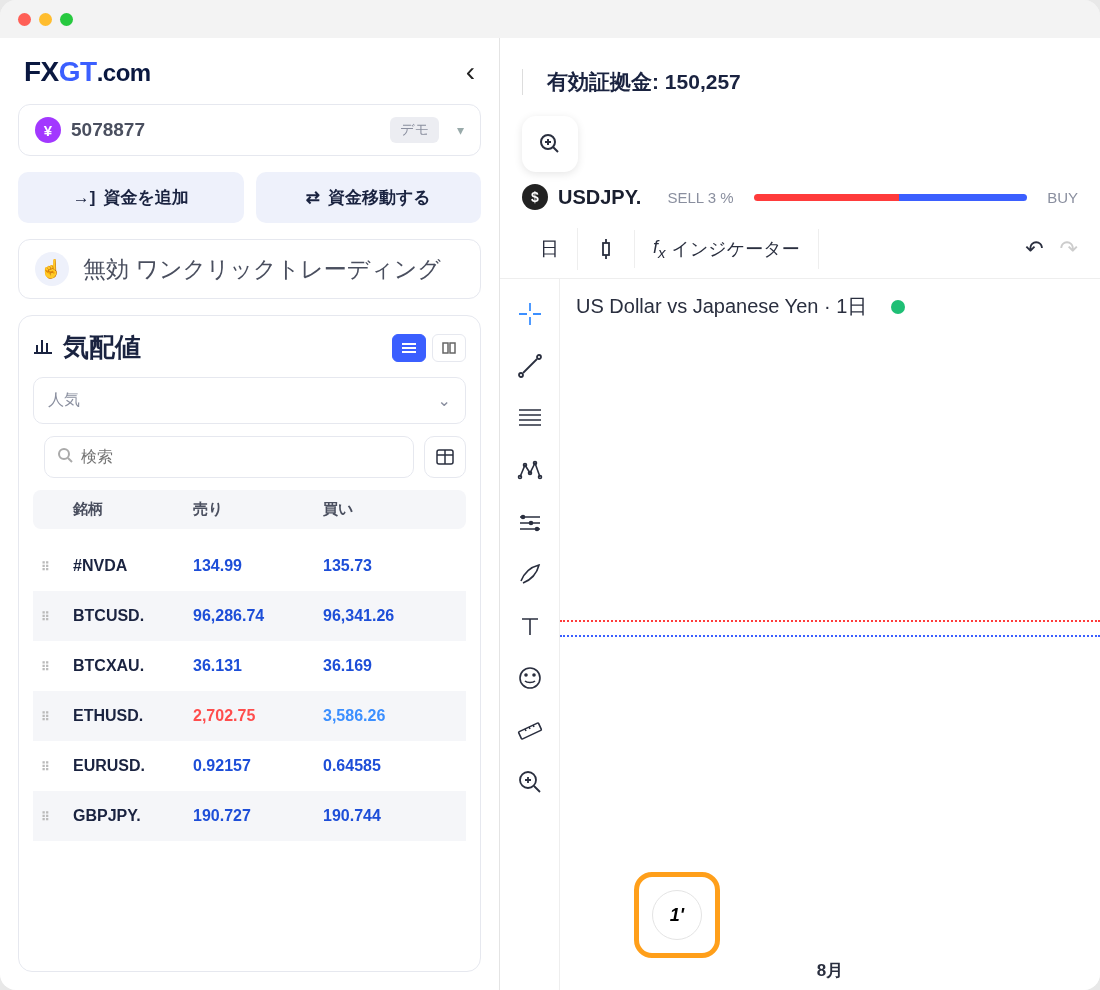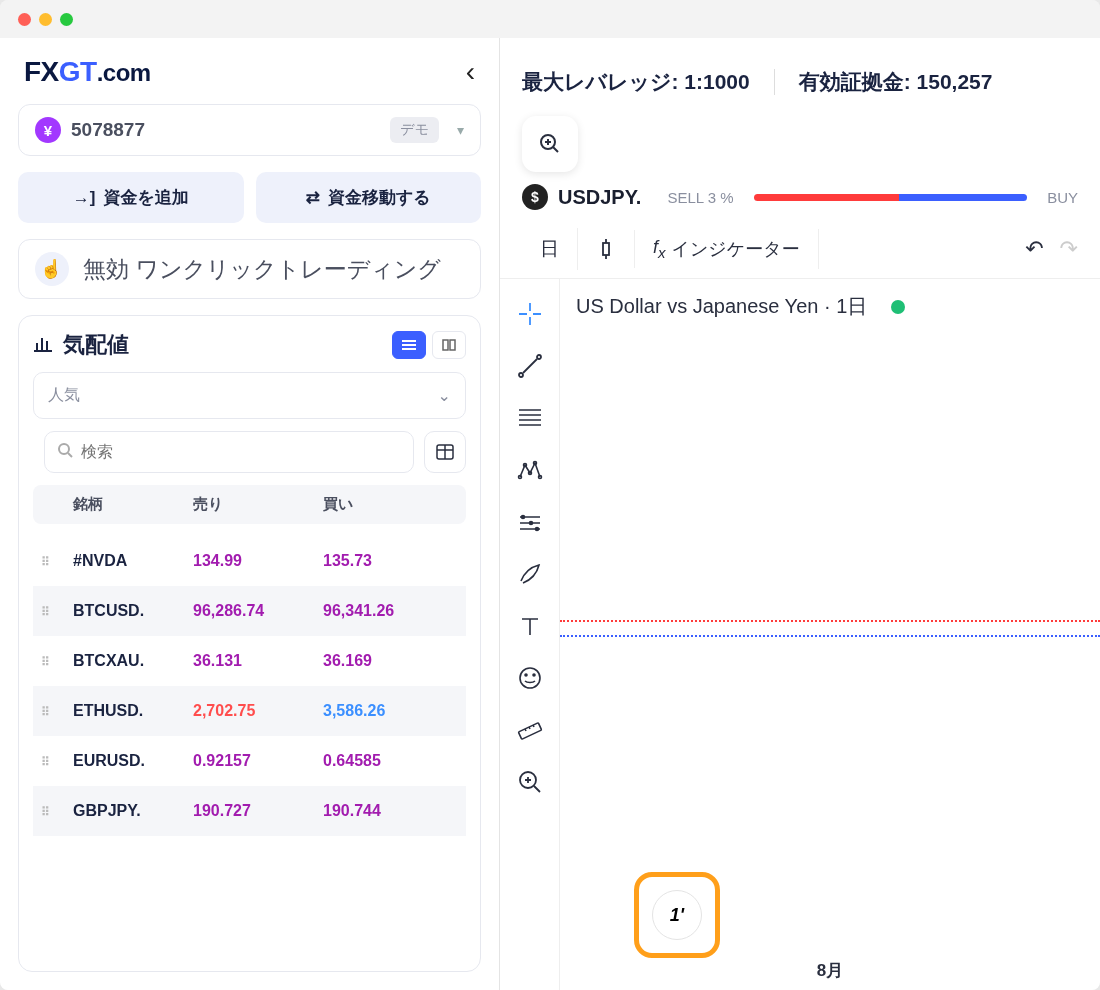--- a/index.html
+++ b/index.html
@@ -1,18 +1,18 @@
 <!DOCTYPE html>
 <html><head>
 <meta charset="utf-8">
 <style>
 * { margin: 0; padding: 0; box-sizing: border-box; font-family: -apple-system, BlinkMacSystemFont, "Segoe UI", Arial, sans-serif; }
 body { background: #e8e8e8; width: 1100px; height: 990px; overflow: hidden; }
 
-.window { width: 1100px; height: 990px; background: #f0f0f0; border-radius: 8px; overflow: hidden; }
+.window { width: 1100px; height: 990px; background: #f0f0f0; border-radius: 16px; overflow: hidden; }
 .titlebar { height: 38px; display: flex; align-items: center; padding-left: 18px; gap: 8px; background: #f3f3f3; }
 .dot { width: 13px; height: 13px; border-radius: 50%; }
 .dot.red { background: #ff5f56; }
 .dot.yellow { background: #ffbd2e; }
 .dot.green { background: #27c93f; }
 
 .app { display: flex; height: calc(100% - 38px); }
 
 
 .left { width: 500px; background: #fff; border-right: 1px solid #e4e4e4; padding: 18px; display: flex; flex-direction: column; gap: 16px; }
@@ -33,21 +33,21 @@
 
 .oneclick { display: flex; align-items: center; gap: 14px; border: 1.5px solid #e6e8ef; border-radius: 12px; padding: 12px 16px; }
 .hand-icon { width: 34px; height: 34px; border-radius: 50%; background: #eef1fb; display: flex; align-items: center; justify-content: center; color: #5a7fff; font-size: 18px; }
 .oneclick-text { font-size: 23px; color: #4a4f5f; font-weight: 500; }
 
 
 .watchlist { border: 1.5px solid #e6e8ef; border-radius: 14px; padding: 14px; display: flex; flex-direction: column; gap: 12px; flex: 1; overflow: hidden; }
 .watch-head { display: flex; justify-content: space-between; align-items: center; }
 .watch-title-wrap { display: flex; align-items: center; gap: 10px; }
 .chart-icon { font-size: 18px; }
-.watch-title { font-size: 22px; font-weight: 800; color: #1a2340; }
+.watch-title { font-size: 26px; font-weight: 800; color: #1a2340; }
 .view-toggles { display: flex; gap: 6px; }
 .view-btn { width: 34px; height: 28px; border: 1.5px solid #e6e8ef; border-radius: 6px; display: flex; align-items: center; justify-content: center; font-size: 14px; cursor: pointer; background: #fff; color: #666; }
 .view-btn.active { background: #3b5fff; color: #fff; border-color: #3b5fff; }
 
 .filter-dd { border: 1.5px solid #e6e8ef; border-radius: 10px; padding: 12px 14px; display: flex; justify-content: space-between; align-items: center; font-size: 16px; color: #8a8f9f; cursor: pointer; }
 
 .search-row { display: flex; gap: 10px; padding-left: 11px; }
 .search-box { flex: 1; display: flex; align-items: center; gap: 8px; border: 1.5px solid #e6e8ef; border-radius: 10px; padding: 10px 12px; }
 .search-box input { border: none; outline: none; font-size: 16px; color: #8a8f9f; flex: 1; background: transparent; }
 .grid-btn { width: 42px; height: 42px; border: 1.5px solid #e6e8ef; border-radius: 10px; background: #fff; display: flex; align-items: center; justify-content: center; cursor: pointer; font-size: 16px; }
@@ -55,21 +55,21 @@
 .table-head { display: flex; padding: 10px 8px; background: #f5f6f9; border-radius: 8px; font-size: 15px; font-weight: 700; color: #4a4f5f; }
 .col-drag { width: 32px; }
 .col-sym { width: 120px; }
 .col-sell { width: 130px; }
 .col-buy { flex: 1; }
 
 .table-body { flex: 1; overflow-y: auto; }
 .trow { display: flex; align-items: center; padding: 16px 8px; font-size: 16px; font-weight: 600; }
 .trow:nth-child(even) { background: #f5f6f9; }
 .trow .col-sym { color: #1a2340; font-weight: 700; }
-.trow .col-sell, .trow .col-buy { color: #a21caf; }
+.trow .col-sell, .trow .col-buy { color: #1d4ed8; }
 .trow .red { color: #ff4d4d; }
 .trow .blue { color: #3b8fff; }
 .drag-dots { color: #bbb; font-size: 12px; letter-spacing: -2px; }
 
 
 .right { flex: 1; background: #fff; display: flex; flex-direction: column; padding: 18px 0 0 0; position: relative; overflow: hidden; }
 .top-info { display: flex; align-items: center; gap: 24px; padding: 12px 22px 18px; font-size: 21px; font-weight: 800; color: #1a2340; }
 .divider { width: 1px; height: 26px; background: #ddd; }
 
 .zoom-pill { position: absolute; left: 22px; top: 78px; width: 56px; height: 56px; border-radius: 14px; background: #fff; box-shadow: 0 2px 8px rgba(0,0,0,0.1); display: flex; align-items: center; justify-content: center; font-size: 22px; cursor: pointer; }
@@ -248,21 +248,20 @@
               <div class="col-buy ">190.744</div>
             </div>
           </div>
 
       </div>
     </div>
 
     <div class="right">
 
       <div class="top-info">
-        <span><span>最大レバレッジ:</span> <span>1:1000</span></span>
         <div class="divider"></div>
         <span><span>有効証拠金:</span> <span>150,257</span></span>
       </div>
 
       <div class="zoom-pill">
         <svg width="24" height="24" viewBox="0 0 24 24" fill="none" stroke="#2a2f3f" stroke-width="2">
             <circle cx="10" cy="10" r="7"></circle>
             <path d="M15 15l5 5M10 7v6M7 10h6"></path>
           </svg>
       </div>

